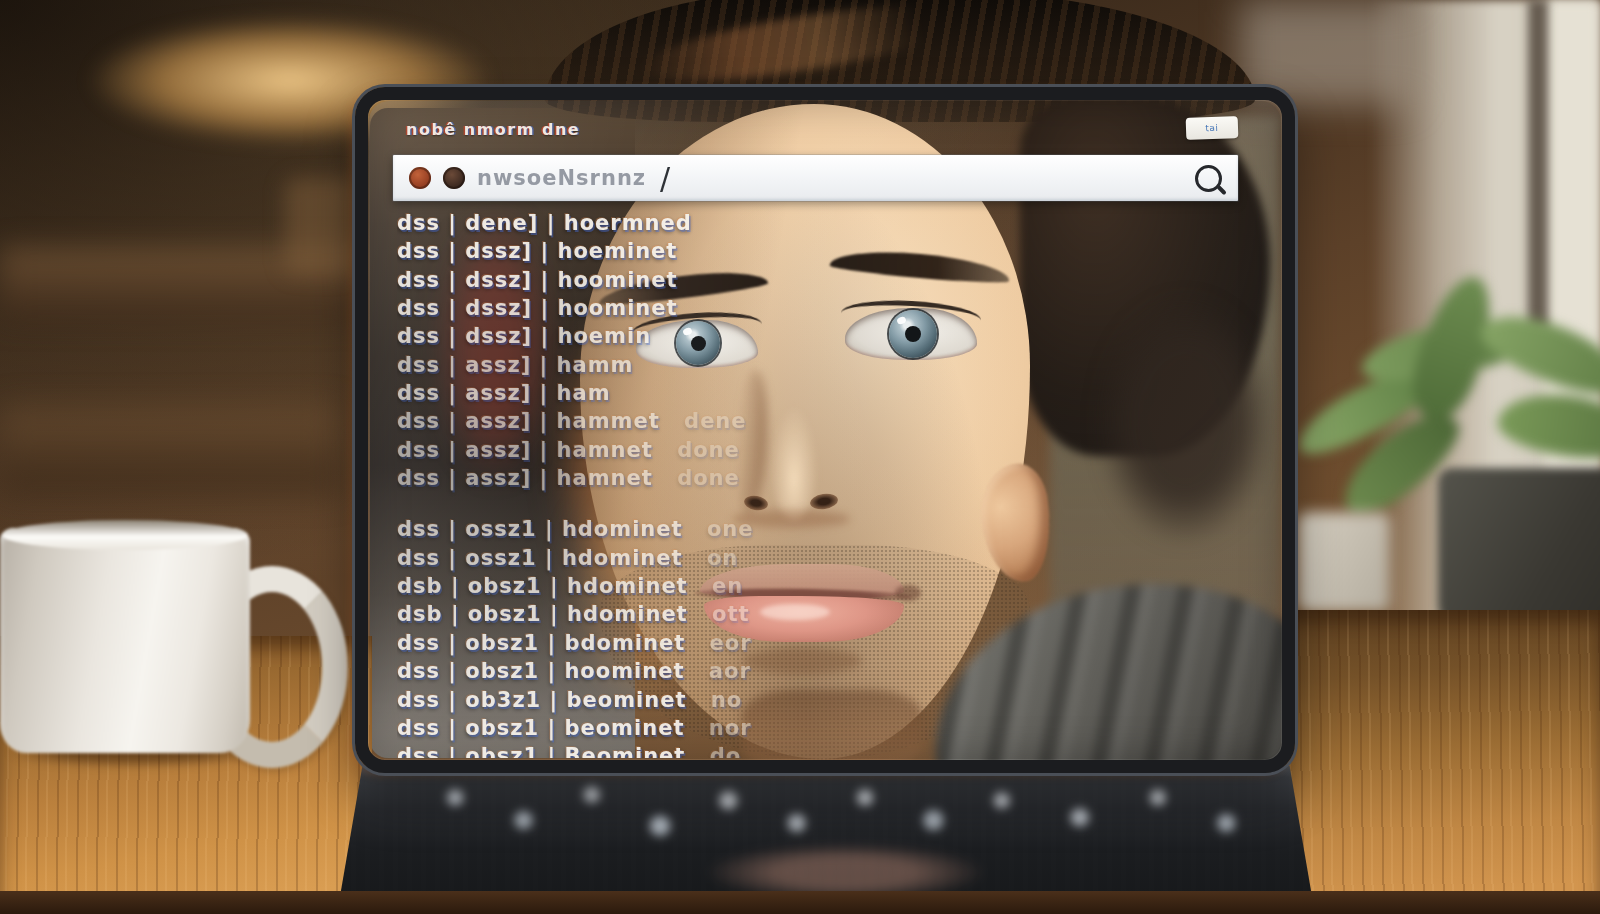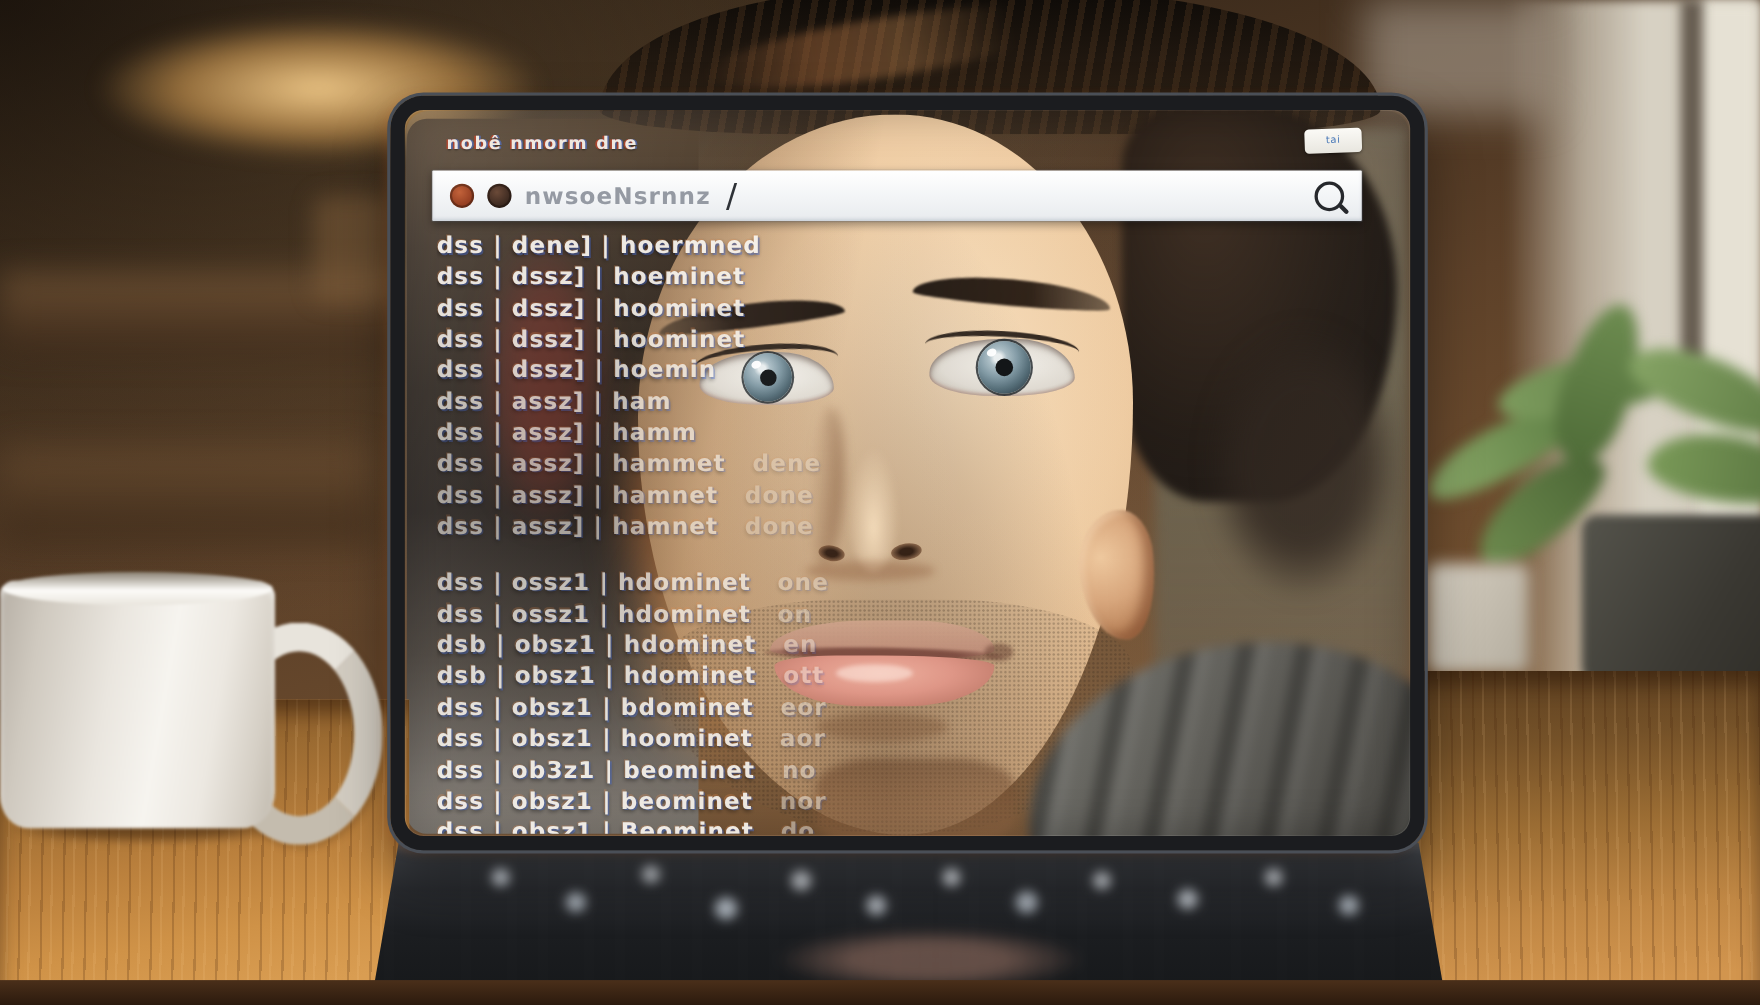--- a/index.html
+++ b/index.html
@@ -335,26 +335,26 @@
     <span class="row-extra"></span>
   </div>
       <div class="row" style="opacity: 0.85;">
     <span class="row-text">dss | dssz] | hoominet</span>
     <span class="row-extra"></span>
   </div>
       <div class="row" style="opacity: 0.8;">
     <span class="row-text">dss | dssz] | hoemin</span>
     <span class="row-extra"></span>
   </div>
+      <div class="row" style="opacity: 0.68;">
+    <span class="row-text">dss | assz] | hamm</span>
+    <span class="row-extra"></span>
+  </div>
       <div class="row" style="opacity: 0.72;">
     <span class="row-text">dss | assz] | ham</span>
-    <span class="row-extra"></span>
-  </div>
-      <div class="row" style="opacity: 0.68;">
-    <span class="row-text">dss | assz] | hamm</span>
     <span class="row-extra"></span>
   </div>
       <div class="row" style="opacity: 0.62;">
     <span class="row-text">dss | assz] | hammet</span>
     <span class="row-extra">dene</span>
   </div>
       <div class="row" style="opacity: 0.6;">
     <span class="row-text">dss | assz] | hamnet</span>
     <span class="row-extra">done</span>
   </div>

